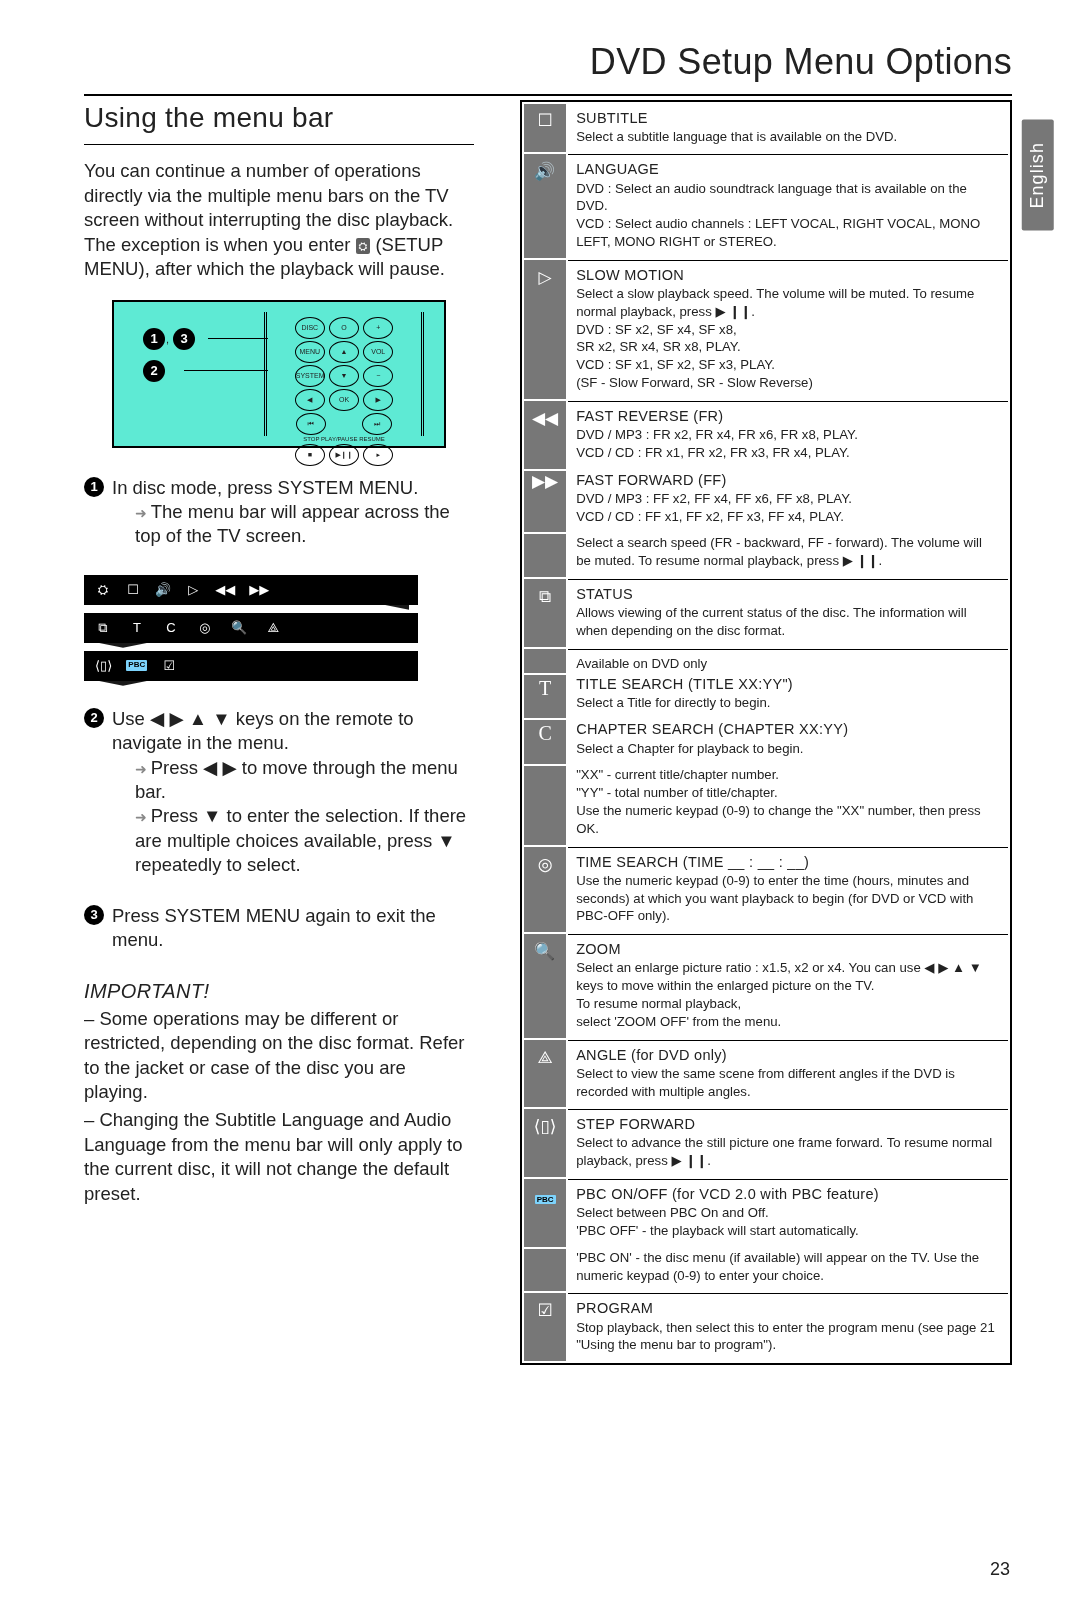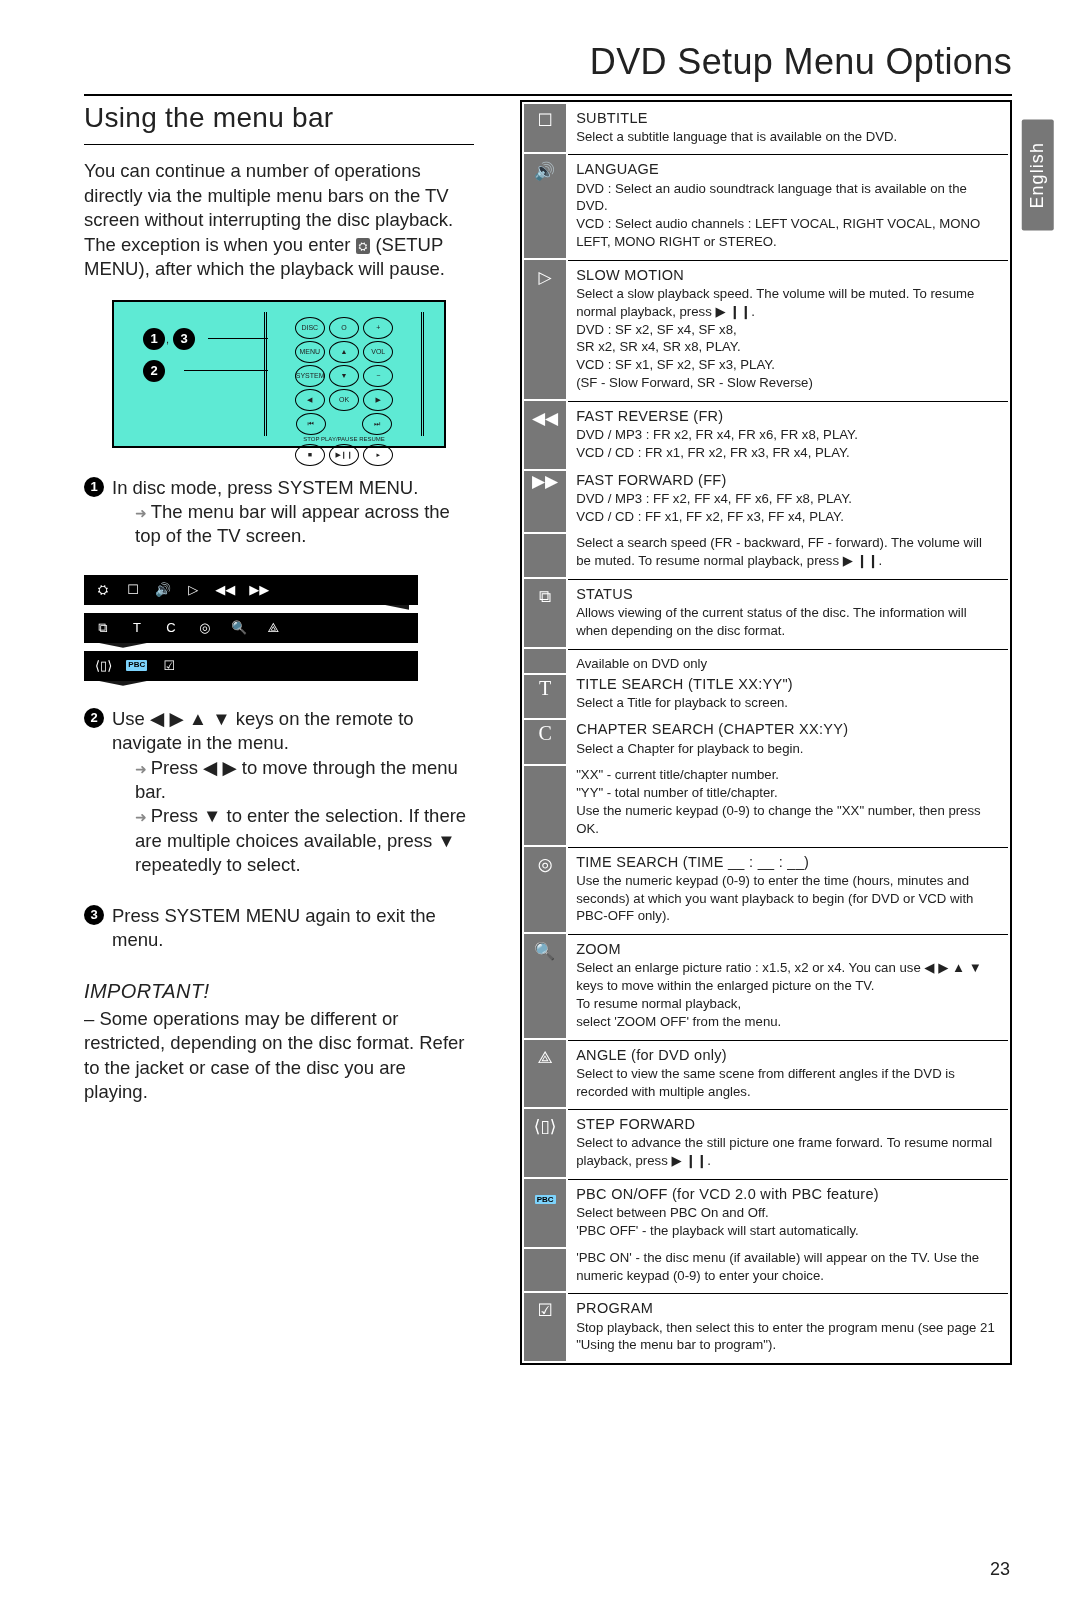--- a/index.html
+++ b/index.html
@@ -240,20 +240,21 @@
     </div>
 
     <div class="step">
       <span class="num">3</span>
       <span>Press SYSTEM MENU again to exit the menu.</span>
     </div>
 
     <div class="important">
       <div class="hd">IMPORTANT!</div>
       <p>– Some operations may be different or restricted, depending on the disc format. Refer to the jacket or case of the disc you are playing.</p>
+      <p>– Changing the Subtitle Language and Audio Language from the menu bar will only apply to the current disc, it will not change the default preset.</p>
     </div>
   </div>
 
   <div class="right">
     <table class="menu-table">
       <tbody id="menu-tbody">
           <tr>
             <td class="icon">☐</td>
             <td>
               <div class="title">SUBTITLE</div>
@@ -304,21 +305,21 @@
           <tr>
             <td class="icon" style="border-top-color: rgb(119, 119, 119);"></td>
             <td style="padding-bottom: 0px;">
               <div class="sub">Available on DVD only</div>
             </td>
           </tr>
           <tr class="noborder">
             <td class="icon letter">T</td>
             <td>
               <div class="title">TITLE SEARCH (TITLE XX:YY")</div>
-              <div class="sub">Select a Title for playback to screen.</div>
+              <div class="sub">Select a Title for directly to begin.</div>
             </td>
           </tr>
           <tr class="noborder">
             <td class="icon letter">C</td>
             <td>
               <div class="title">CHAPTER SEARCH (CHAPTER XX:YY)</div>
               <div class="sub">Select a Chapter for playback to begin.</div>
             </td>
           </tr>
           <tr class="noborder">

